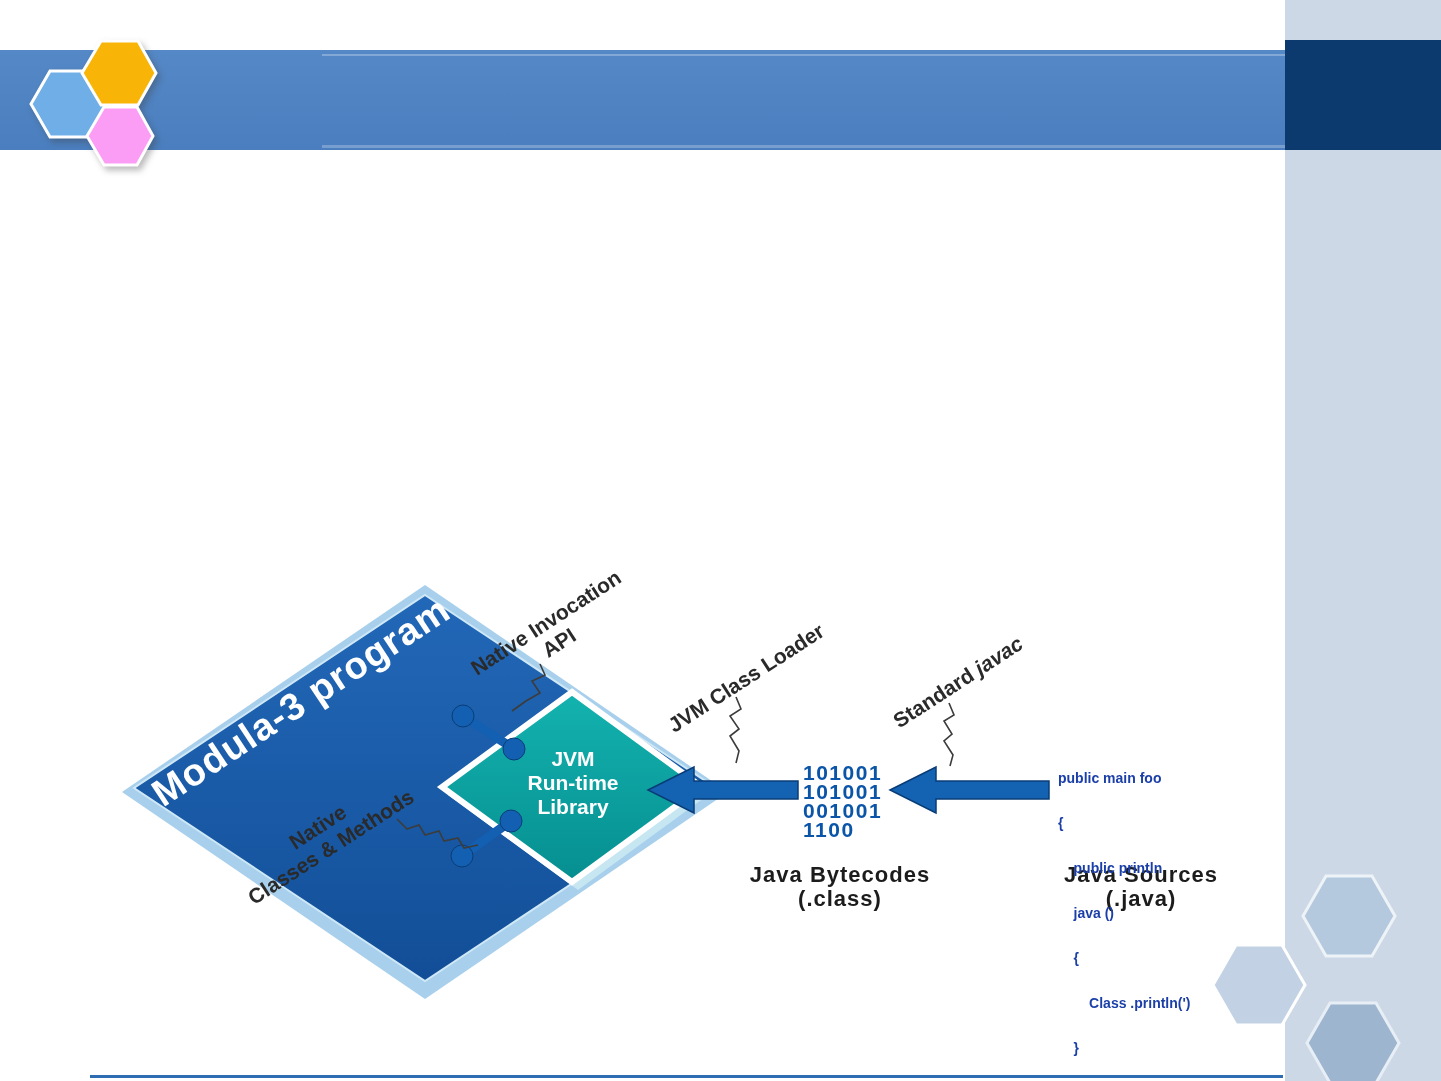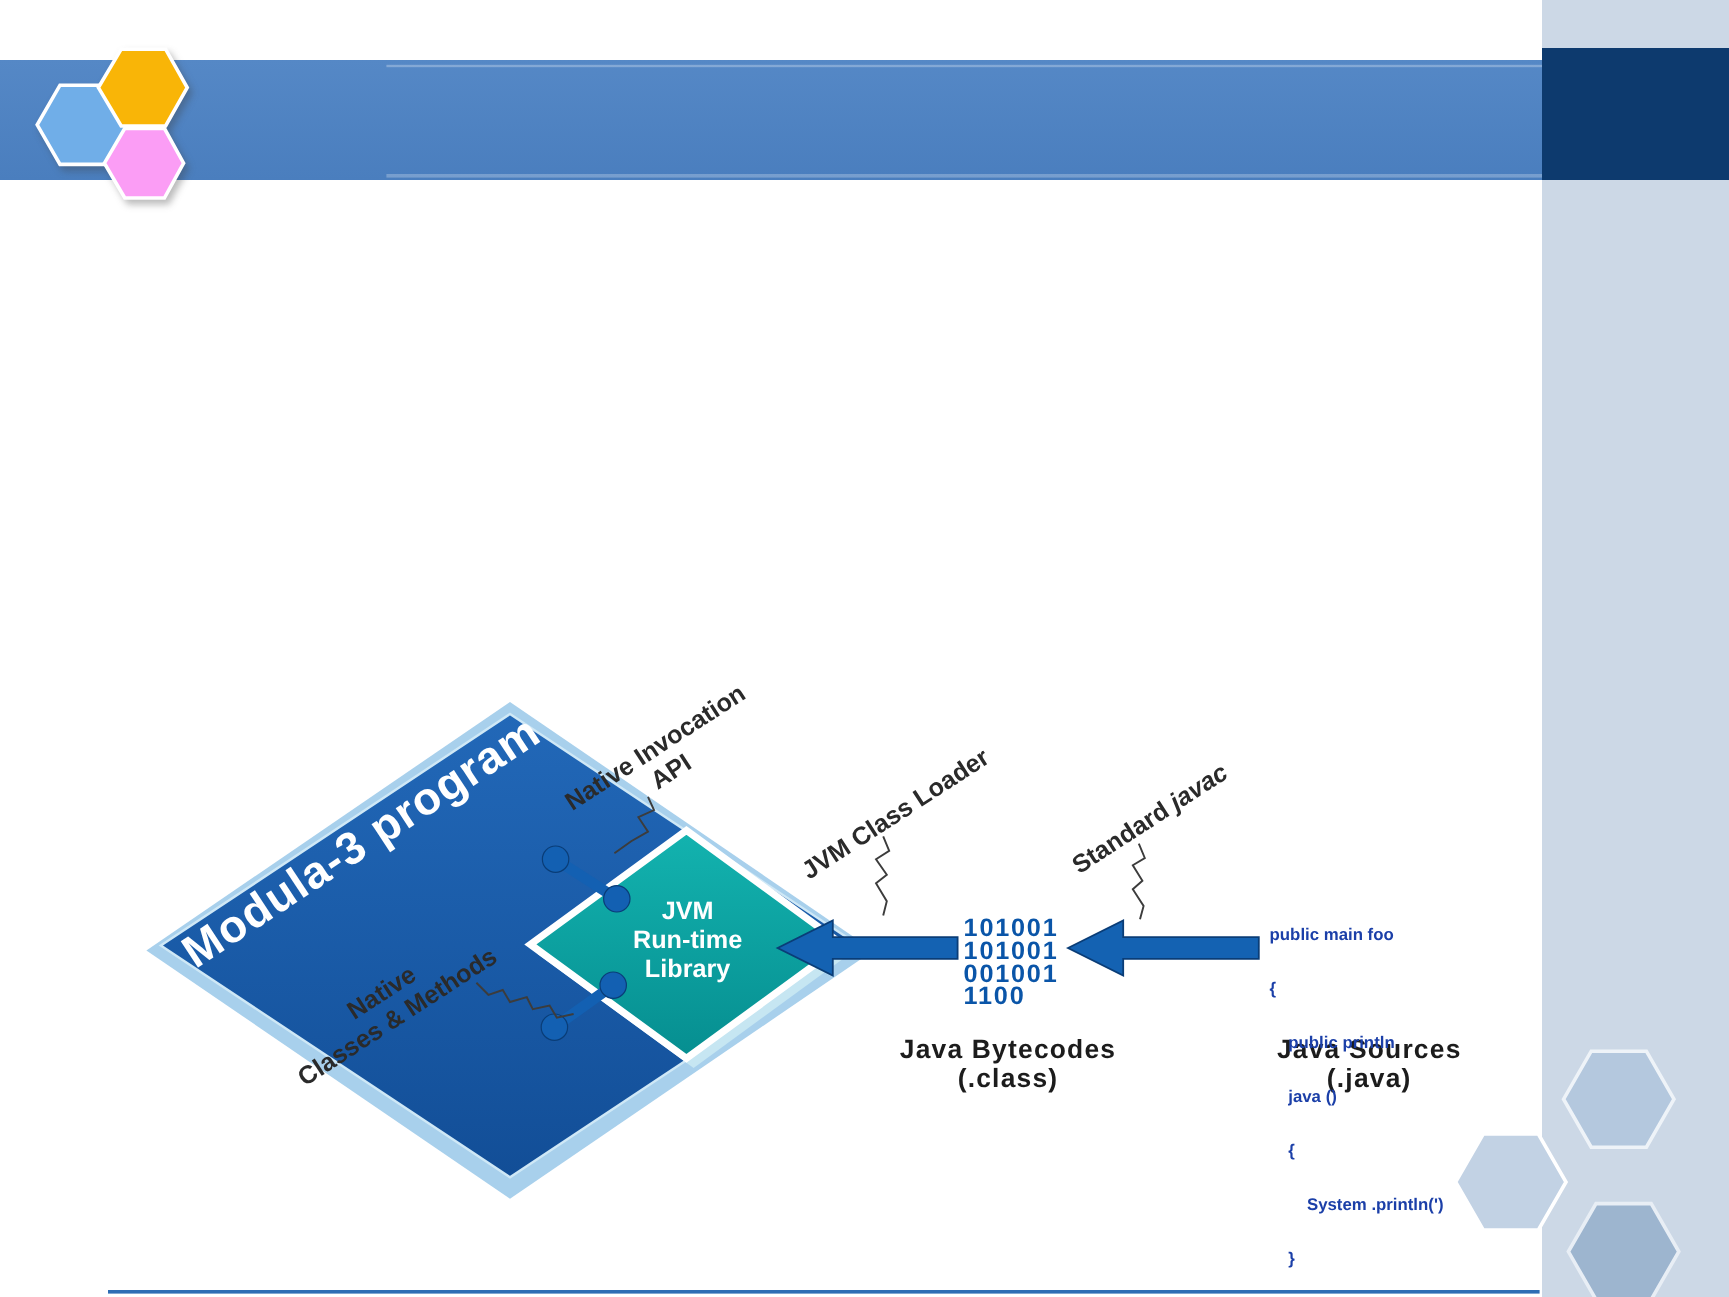--- a/index.html
+++ b/index.html
@@ -141,17 +141,17 @@
     <text class="caption-text" x="1141" y="882" text-anchor="middle">Java Sources</text>
     <text class="caption-text" x="1141" y="906" text-anchor="middle">(.java)</text>
   </svg>
 
   <div class="code-block">
     <div class="code-line">public main foo</div>
     <div class="code-line">{</div>
     <div class="code-line">    public println</div>
     <div class="code-line">    java ()</div>
     <div class="code-line">    {</div>
-    <div class="code-line">        System .println(')</div>
+    <div class="code-line">        Class .println(')</div>
     <div class="code-line">    }</div>
   </div>
 
 </div>
 
 </body></html>

